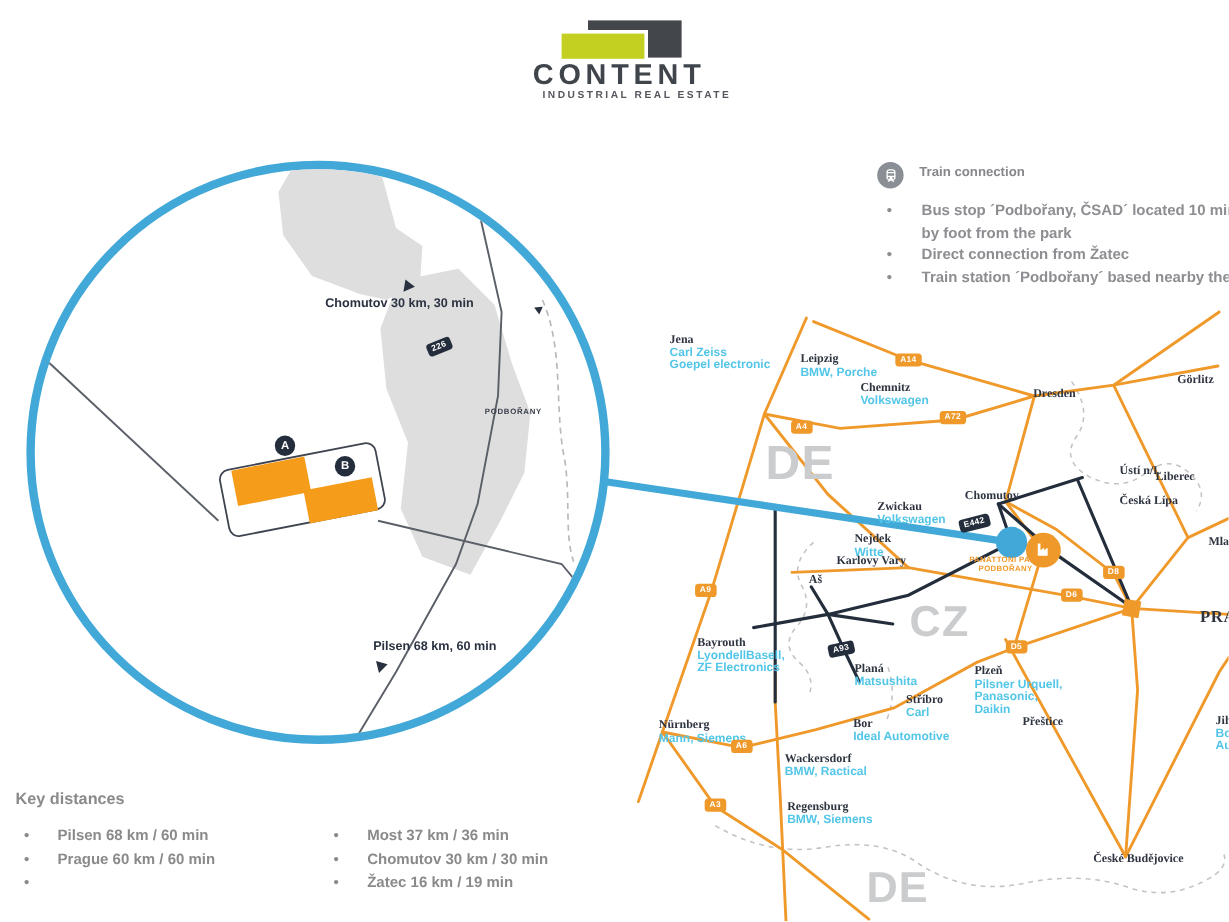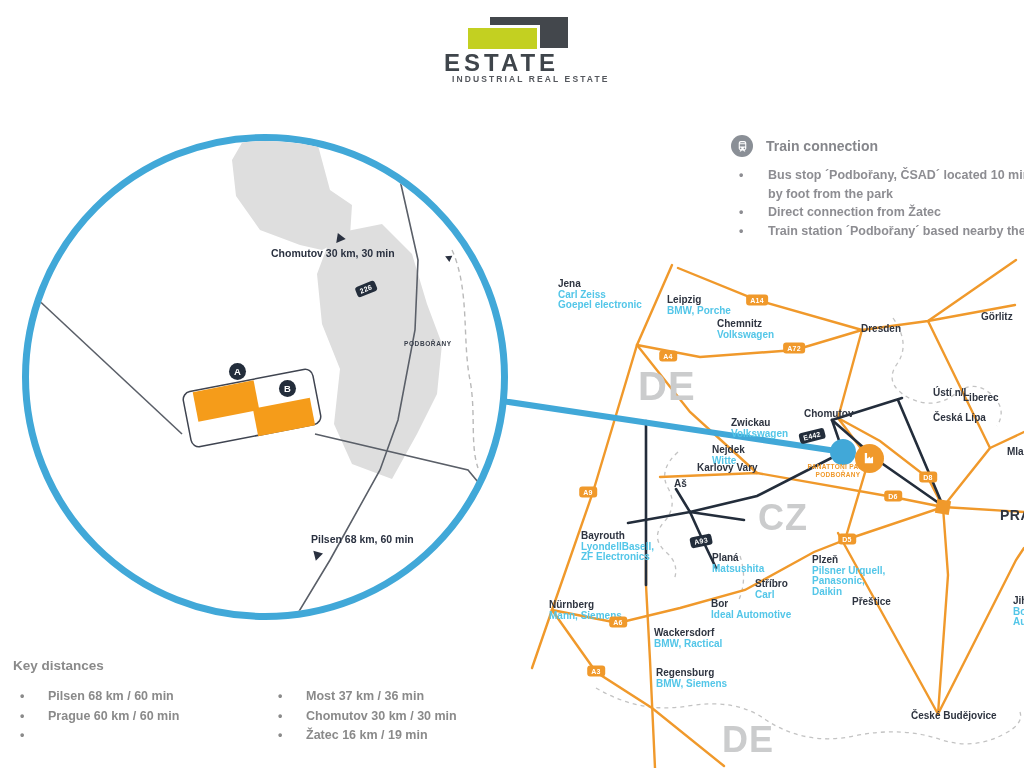--- a/index.html
+++ b/index.html
@@ -9,21 +9,21 @@
 
   
   #logo-dark{left:490px;top:17px;width:78px;height:31px;background:#43474c;}
   #logo-yellow{left:468px;top:28px;width:69px;height:21px;background:#c3d021;box-shadow:0 0 0 3px #fff;}
   #logo-title{left:444px;top:49px;width:190px;font-size:24px;font-weight:600;letter-spacing:4px;color:#3f454b;}
   #logo-sub{left:452px;top:74px;width:190px;font-size:8.5px;font-weight:700;letter-spacing:2.1px;color:#54575d;}
 
   
   #train-icon{left:731px;top:135px;width:22px;height:22px;border-radius:50%;background:#8a8f96;
               display:flex;align-items:center;justify-content:center;}
-  #train-title{left:766px;top:138px;font-size:14px;font-weight:700;color:#86878c;}
+  #train-title{left:766px;top:138px;font-size:11px;font-weight:700;color:#86878c;}
   #train-bullets{left:737px;top:166px;width:400px;color:#8d8d92;font-size:12.5px;font-weight:600;}
   #train-bullets .ti{position:relative;padding-left:31px;line-height:18.5px;white-space:nowrap;}
   #train-bullets .ti .dot{position:absolute;left:2px;top:0;}
   #train-bullets .ti + .ti{margin-top:0px;}
 
   
   #kd-title{left:13px;top:658px;font-size:13.5px;font-weight:700;color:#8a8a8a;}
   .kd-col{top:687px;color:#8a8a8a;font-size:12.5px;font-weight:600;}
   #kd-col1{left:18px;} #kd-col2{left:276px;}
   .kd-col .ki{position:relative;padding-left:30px;line-height:19.5px;white-space:nowrap;}
@@ -42,21 +42,21 @@
   #c-shield{position:absolute;transform:translate(-50%,-50%) rotate(-22deg);}
 
   
   .shield{position:absolute;transform:translate(-50%,-50%);padding:1px 4px;border-radius:3px;
           color:#fff;font-size:7px;font-weight:700;letter-spacing:.3px;z-index:6;line-height:9px;}
   .shield.orange{background:#f0992b;}
   .shield.navy{background:#232d3b;}
 
   
   .city{position:absolute;z-index:5;line-height:10.5px;white-space:nowrap;}
-  .city .city-name{display:block;font-size:10px;font-weight:700;color:#2e3440;}
+  .city .city-name{display:block;font-size:10px;font-weight:700;color:#2e3440;font-family:Liberation Serif, serif;}
   .city .company{display:block;font-size:10px;font-weight:700;color:#53c6e8;}
   .city.big .city-name{font-size:14px;letter-spacing:.5px;padding-left:43px;}
   .region{position:absolute;font-weight:700;color:#cbcccd;letter-spacing:1px;z-index:2;line-height:1;}
 
   
   #park-dot{left:830px;top:439px;width:26px;height:26px;border-radius:50%;background:#41a8d8;z-index:6;}
   #park-factory{left:855px;top:444px;width:29px;height:29px;border-radius:50%;background:#f0992b;z-index:6;
                 display:flex;align-items:center;justify-content:center;}
   #park-label{left:790px;top:463px;width:96px;text-align:center;z-index:7;color:#f0992b;
               font-size:6.5px;font-weight:700;line-height:8px;letter-spacing:.3px;}
@@ -261,21 +261,21 @@
     <div class="c-label" style="left:282px;top:392px;">Pilsen 68 km, 60 min</div>
     <div class="tri" style="left:283px;top:411px;transform:rotate(15deg);"></div>
     <div class="tri" style="left:414px;top:112px;transform:rotate(115deg) scale(.7);"></div>
     <div class="shield navy" id="c-shield" style="left:337px;top:148px;">226</div>
     <div class="badge" style="left:200px;top:222px;">A</div>
     <div class="badge" style="left:250px;top:239px;">B</div>
   </div>
 
   <div id="logo-dark" class="abs"></div>
   <div id="logo-yellow" class="abs"></div>
-  <div id="logo-title" class="abs">ESTATE</div>
+  <div id="logo-title" class="abs">CONTENT</div>
   <div id="logo-sub" class="abs">INDUSTRIAL REAL ESTATE</div>
 
   <div id="train-icon" class="abs">
     <svg width="13" height="13" viewBox="0 0 24 24" fill="#fff">
         <path d="M12 2c-4 0-7 .5-7 4v9c0 1.9 1.6 3.5 3.5 3.5L7 20v1h2.2l1.5-1.5h2.6L14.8 21H17v-1l-1.5-1.5c1.9 0 3.5-1.6 3.5-3.5V6c0-3.5-3-4-7-4zm0 2c3.7 0 4.9.5 4.9 2H7.1c0-1.5 1.2-2 4.9-2zM7 8h10v4H7V8zm1.5 6a1.5 1.5 0 110 3 1.5 1.5 0 010-3zm7 0a1.5 1.5 0 110 3 1.5 1.5 0 010-3z"></path>
       </svg>
   </div>
   <div id="train-title" class="abs">Train connection</div>
   <div id="train-bullets" class="abs">
       <div class="ti">

